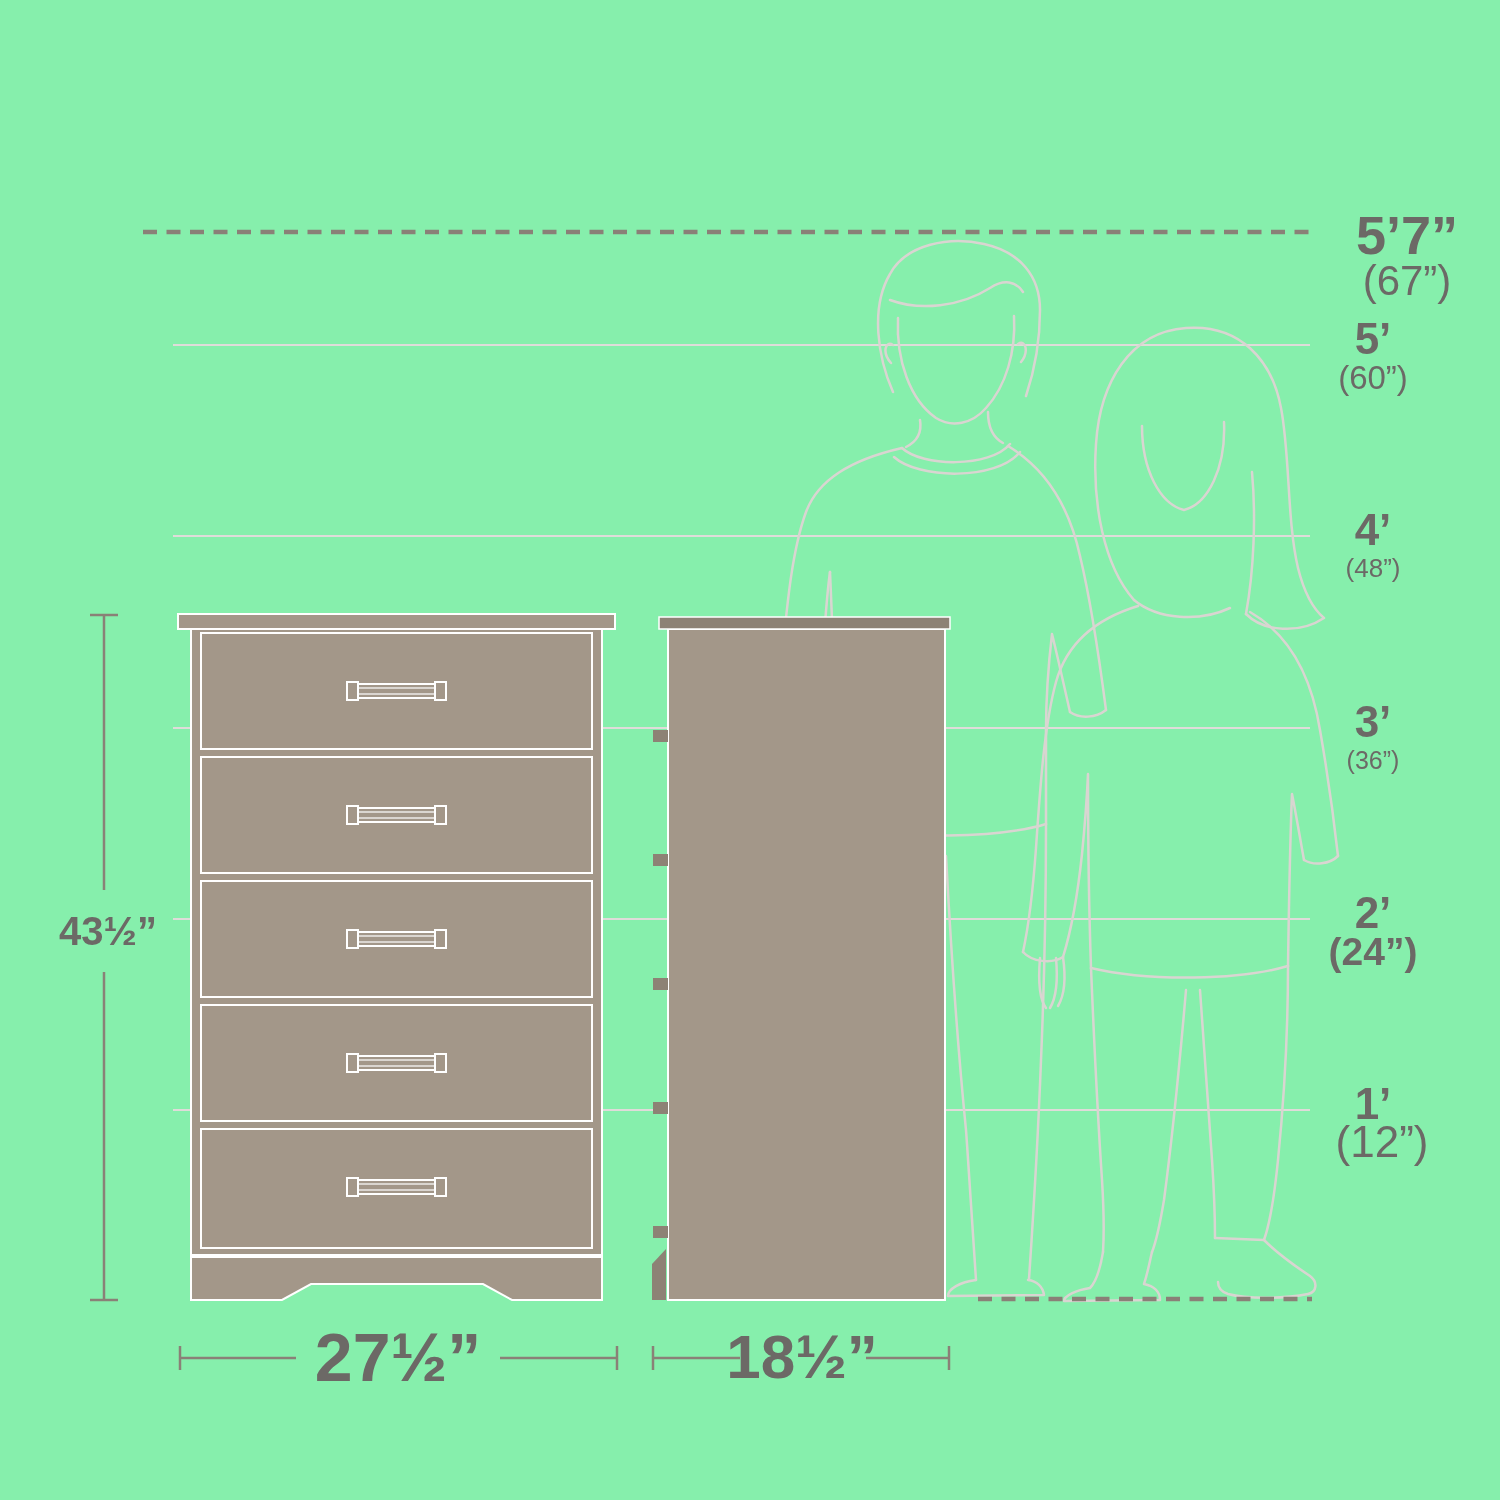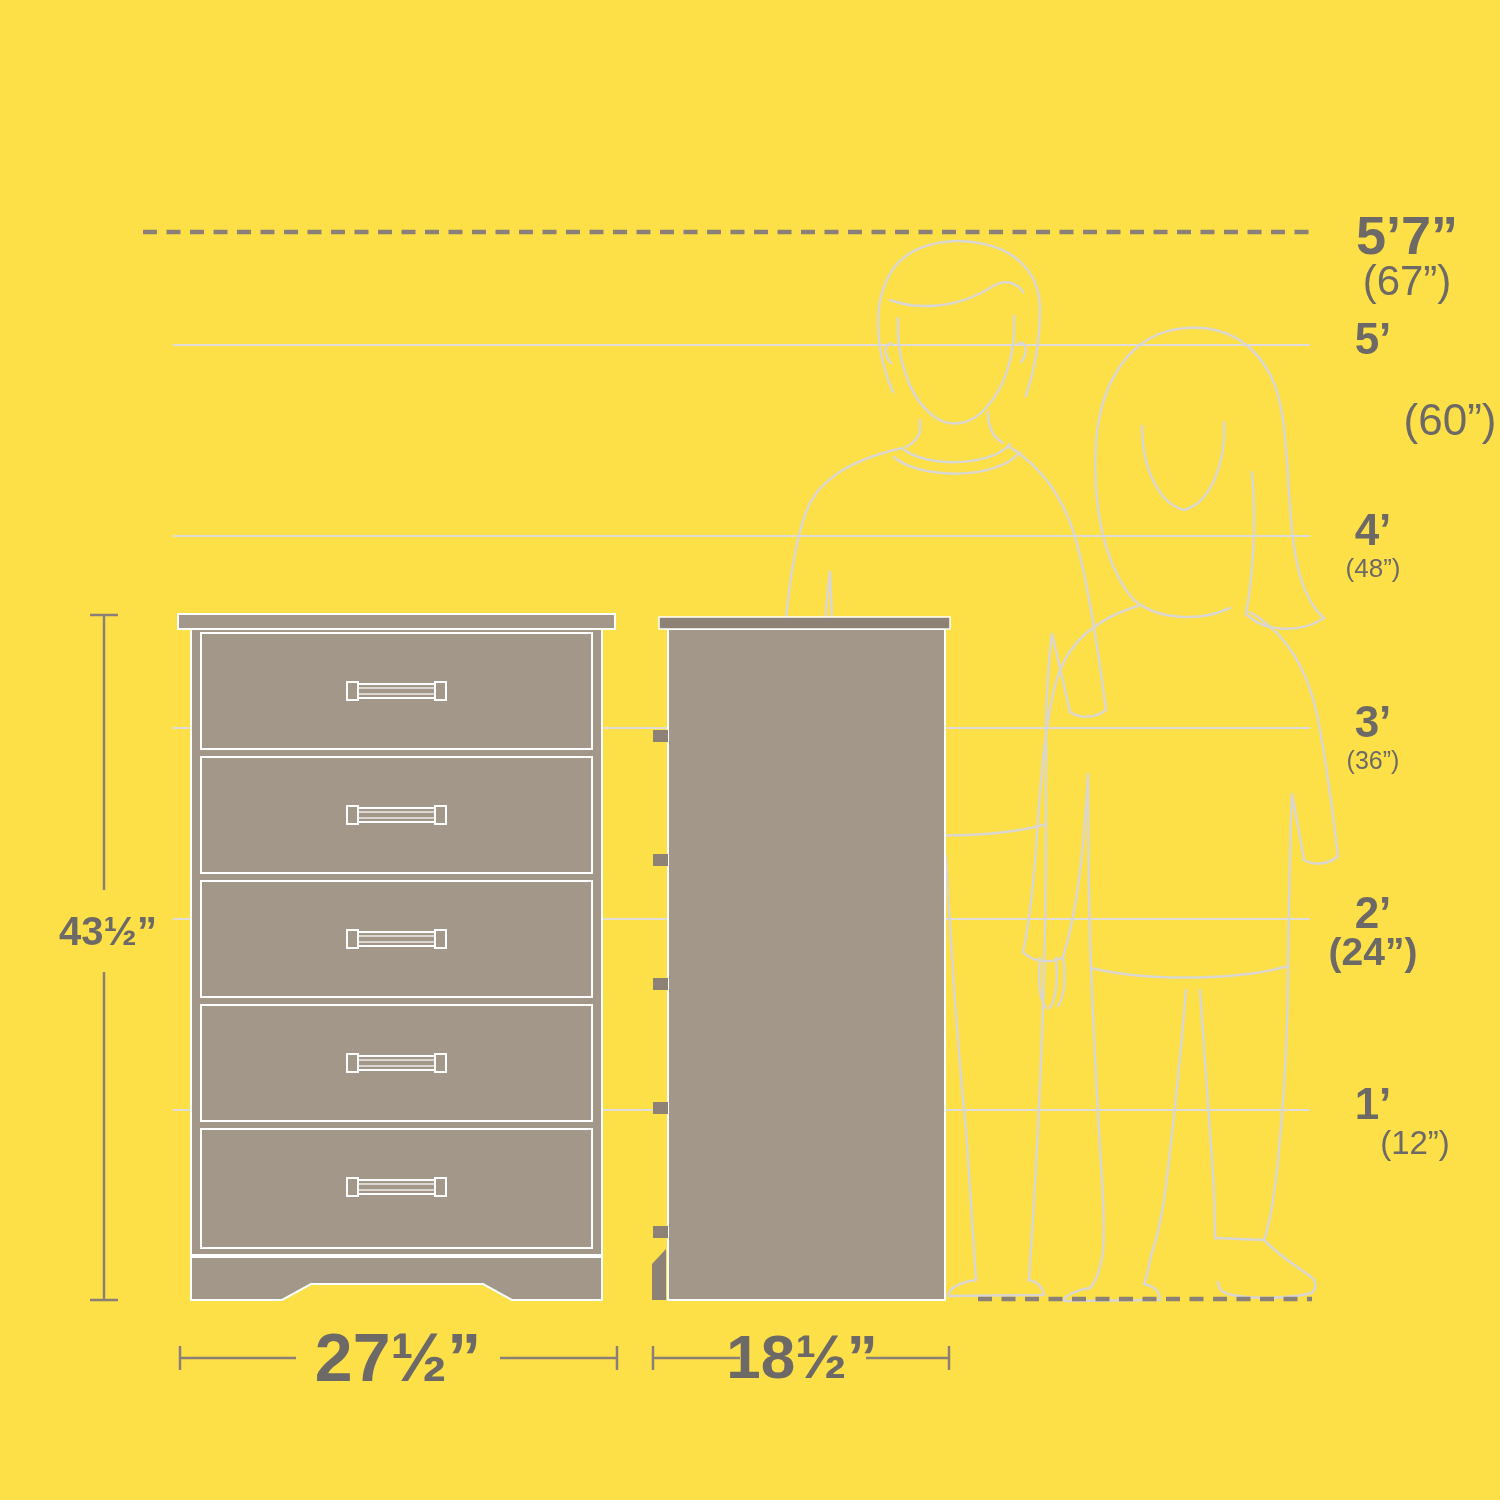--- a/index.html
+++ b/index.html
@@ -1,18 +1,18 @@
 <!DOCTYPE html>
 <html style="--dresser_fill: #a39789; --dresser_dark: #8d8275; --outline_white: #ffffff; --figure_line: #d9d5d1; --ref_line: #dfdcd9; --dash_line: #8a8077; --dim_line: #8a8077; --text_color: #6c6966;"><head>
 <meta charset="utf-8">
 <style>
   html,body { margin:0; padding:0; background:#ffffff; }
   .canvas {
     position:relative; width:1500px; height:1500px;
-    background:#fde047; overflow:hidden;
+    background:#86efac; overflow:hidden;
     font-family:"Liberation Sans", sans-serif;
   }
   .canvas svg { position:absolute; left:0; top:0; }
   .lbl {
     position:absolute; transform:translate(-50%,-50%);
     white-space:nowrap; color:var(--text_color,#6c6966); line-height:1;
   }
   .lbl.big   { font-weight:700; }
   .lbl.paren { font-weight:400; }
 
@@ -164,31 +164,31 @@
     <line x1="866" y1="1358" x2="949" y2="1358"></line>
     <line x1="653" y1="1346" x2="653" y2="1370"></line>
     <line x1="949" y1="1346" x2="949" y2="1370"></line>
   </g>
 </svg>
 
 <div class="lbl big" style="left:1407px; top:235px;  font-size:54px;">5’7”</div>
 <div class="lbl paren" style="left:1407px; top:281px;  font-size:42px;">(67”)</div>
 
 <div class="lbl big" style="left:1373px; top:339px;  font-size:44px;">5’</div>
-<div class="lbl paren" style="left:1450px; top:377px;  font-size:44px;margin-top:43px;">(60”)</div>
+<div class="lbl paren" style="left:1373px; top:377px;  font-size:33px;">(60”)</div>
 
 <div class="lbl big" style="left:1373px; top:530px;  font-size:44px;">4’</div>
 <div class="lbl paren" style="left:1373px; top:568px;  font-size:26px;">(48”)</div>
 
 <div class="lbl big" style="left:1373px; top:722px;  font-size:44px;">3’</div>
 <div class="lbl paren" style="left:1373px; top:760px;  font-size:25px;">(36”)</div>
 
 <div class="lbl big" style="left:1373px; top:913px;  font-size:44px;">2’</div>
 <div class="lbl paren" style="left:1373px; top:951px;  font-size:39px;font-weight:bold;">(24”)</div>
 
 <div class="lbl big" style="left:1373px; top:1104px; font-size:44px;">1’</div>
-<div class="lbl paren" style="left:1415px; top:1142px; font-size:33px;">(12”)</div>
+<div class="lbl paren" style="left:1382px; top:1142px; font-size:44px;">(12”)</div>
 
 <div class="lbl big" style="left:108px; top:931px;  font-size:40px;">43½”</div>
 <div class="lbl big" style="left:398px; top:1357px; font-size:68px;">27½”</div>
 <div class="lbl big" style="left:802px; top:1357px; font-size:62px;">18½”</div>
 
 </div>
 
 </body></html>

